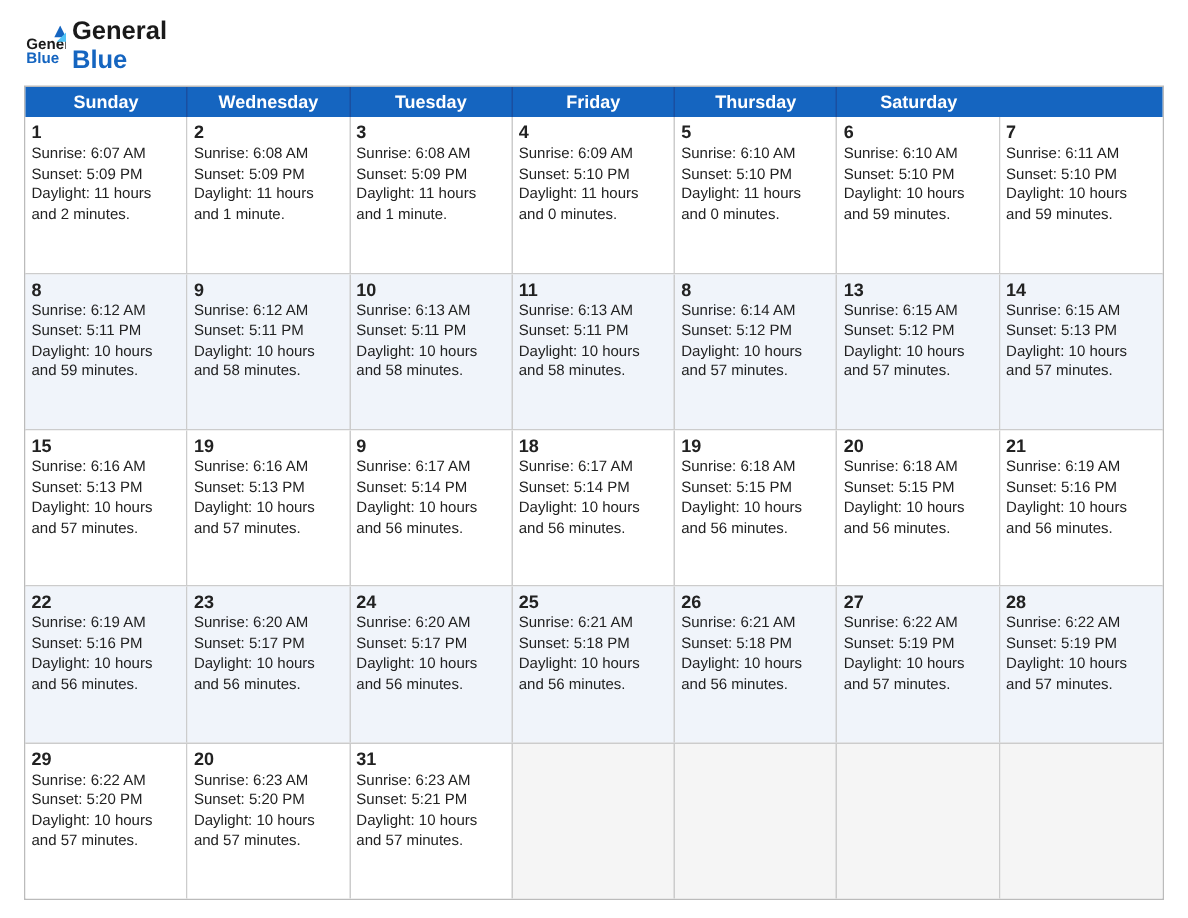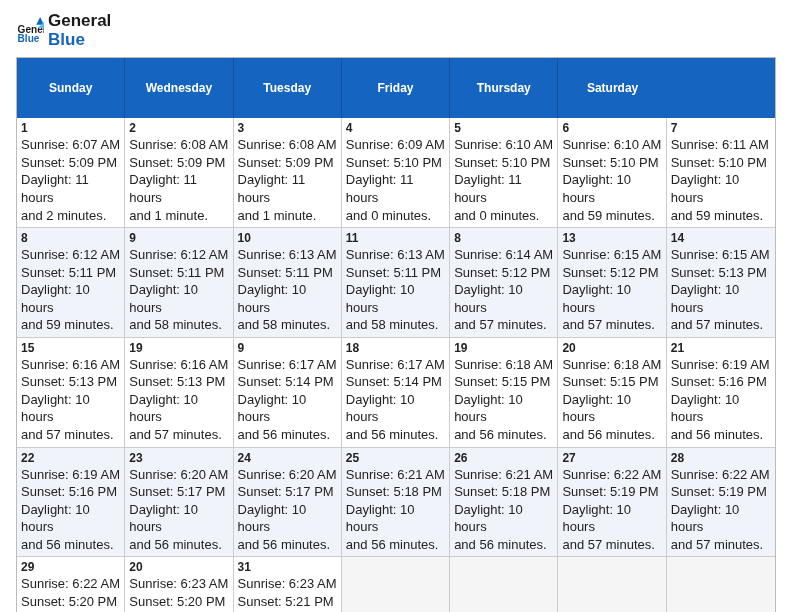--- a/index.html
+++ b/index.html
@@ -53,21 +53,21 @@
     }
     .cal-header {
       display: grid;
       grid-template-columns: repeat(7, 1fr);
       background: #1565c0;
     }
     .cal-header-cell {
       color: #fff;
       font-size: 12px;
       font-weight: bold;
-      padding: 23px 4px;
+      padding: 3px 4px;
       text-align: center;
       border-right: 1px solid #1a4fa0;
     }
     .cal-header-cell:last-child { border-right: none; }
     .cal-body {
       flex: 1;
       display: flex;
       flex-direction: column;
     }
     .cal-row {
@@ -89,21 +89,21 @@
     .cal-cell:last-child { border-right: none; }
     .cal-cell.empty { background: #f5f5f5; }
     .cal-cell.alt-row { background: #f0f4fa; }
     .day-num {
       font-size: 12px;
       font-weight: bold;
       margin-bottom: 1px;
       display: block;
     }
     .cell-info {
-      font-size: 13px;
+      font-size: 10px;
       line-height: 1.35;
       color: #222;
     }
   </style>
 </head>
 <body>
 
 <div class="page">
   <div class="header">
     <div class="logo">

